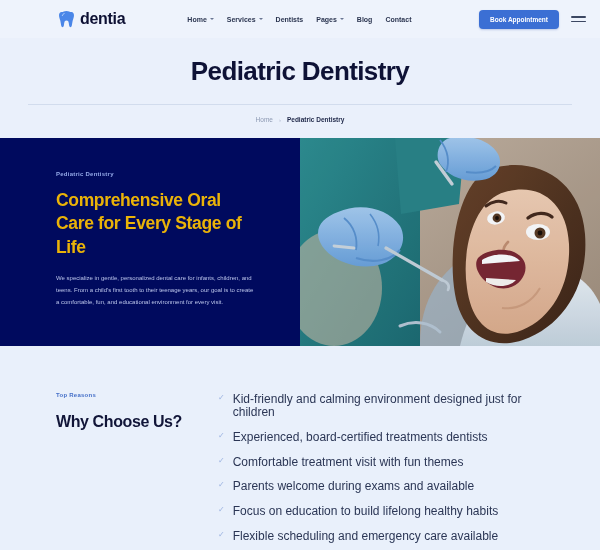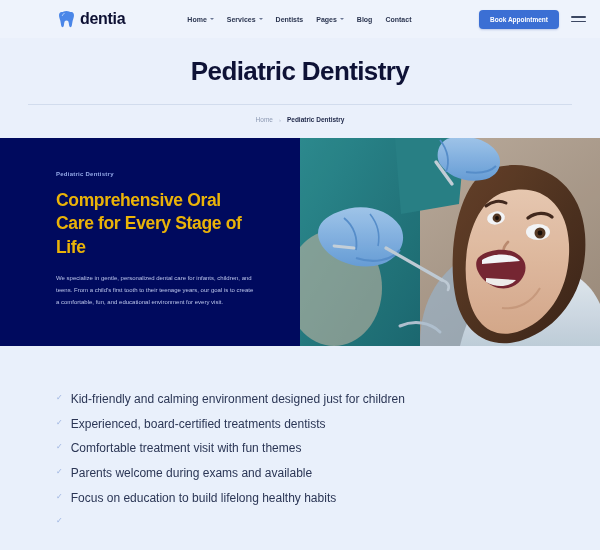--- a/index.html
+++ b/index.html
@@ -239,20 +239,24 @@
         <g stroke="#cfd8df" stroke-width="2.8" stroke-linecap="round" fill="none">
           <path d="M34 108l20 2"></path>
         </g>
         <path d="M100 188c14-6 30-4 40 6" stroke="#b9c8d4" stroke-width="3" fill="none" stroke-linecap="round"></path>
         <rect x="0" y="0" width="300" height="208" fill="#06205a" opacity=".05"></rect>
       </svg>
     </div>
   </div>
 
   <div class="reasons">
+    <div class="reasons-left">
+      <div class="reasons-eyebrow">Top Reasons</div>
+      <h2 class="reasons-title">Why Choose Us?</h2>
+    </div>
     <ul class="reasons-list">
       <li class="reason-item">
         <span class="check">✓</span>
         <span class="reason-text">Kid-friendly and calming environment designed just for children</span>
       </li>
       <li class="reason-item">
         <span class="check">✓</span>
         <span class="reason-text">Experienced, board-certified treatments dentists</span>
       </li>
       <li class="reason-item">
@@ -262,17 +266,18 @@
       <li class="reason-item">
         <span class="check">✓</span>
         <span class="reason-text">Parents welcome during exams and available</span>
       </li>
       <li class="reason-item">
         <span class="check">✓</span>
         <span class="reason-text">Focus on education to build lifelong healthy habits</span>
       </li>
       <li class="reason-item">
         <span class="check">✓</span>
+        <span class="reason-text">Flexible scheduling and emergency care available</span>
       </li>
     </ul>
   </div>
 
 </div>
 
 </body></html>

